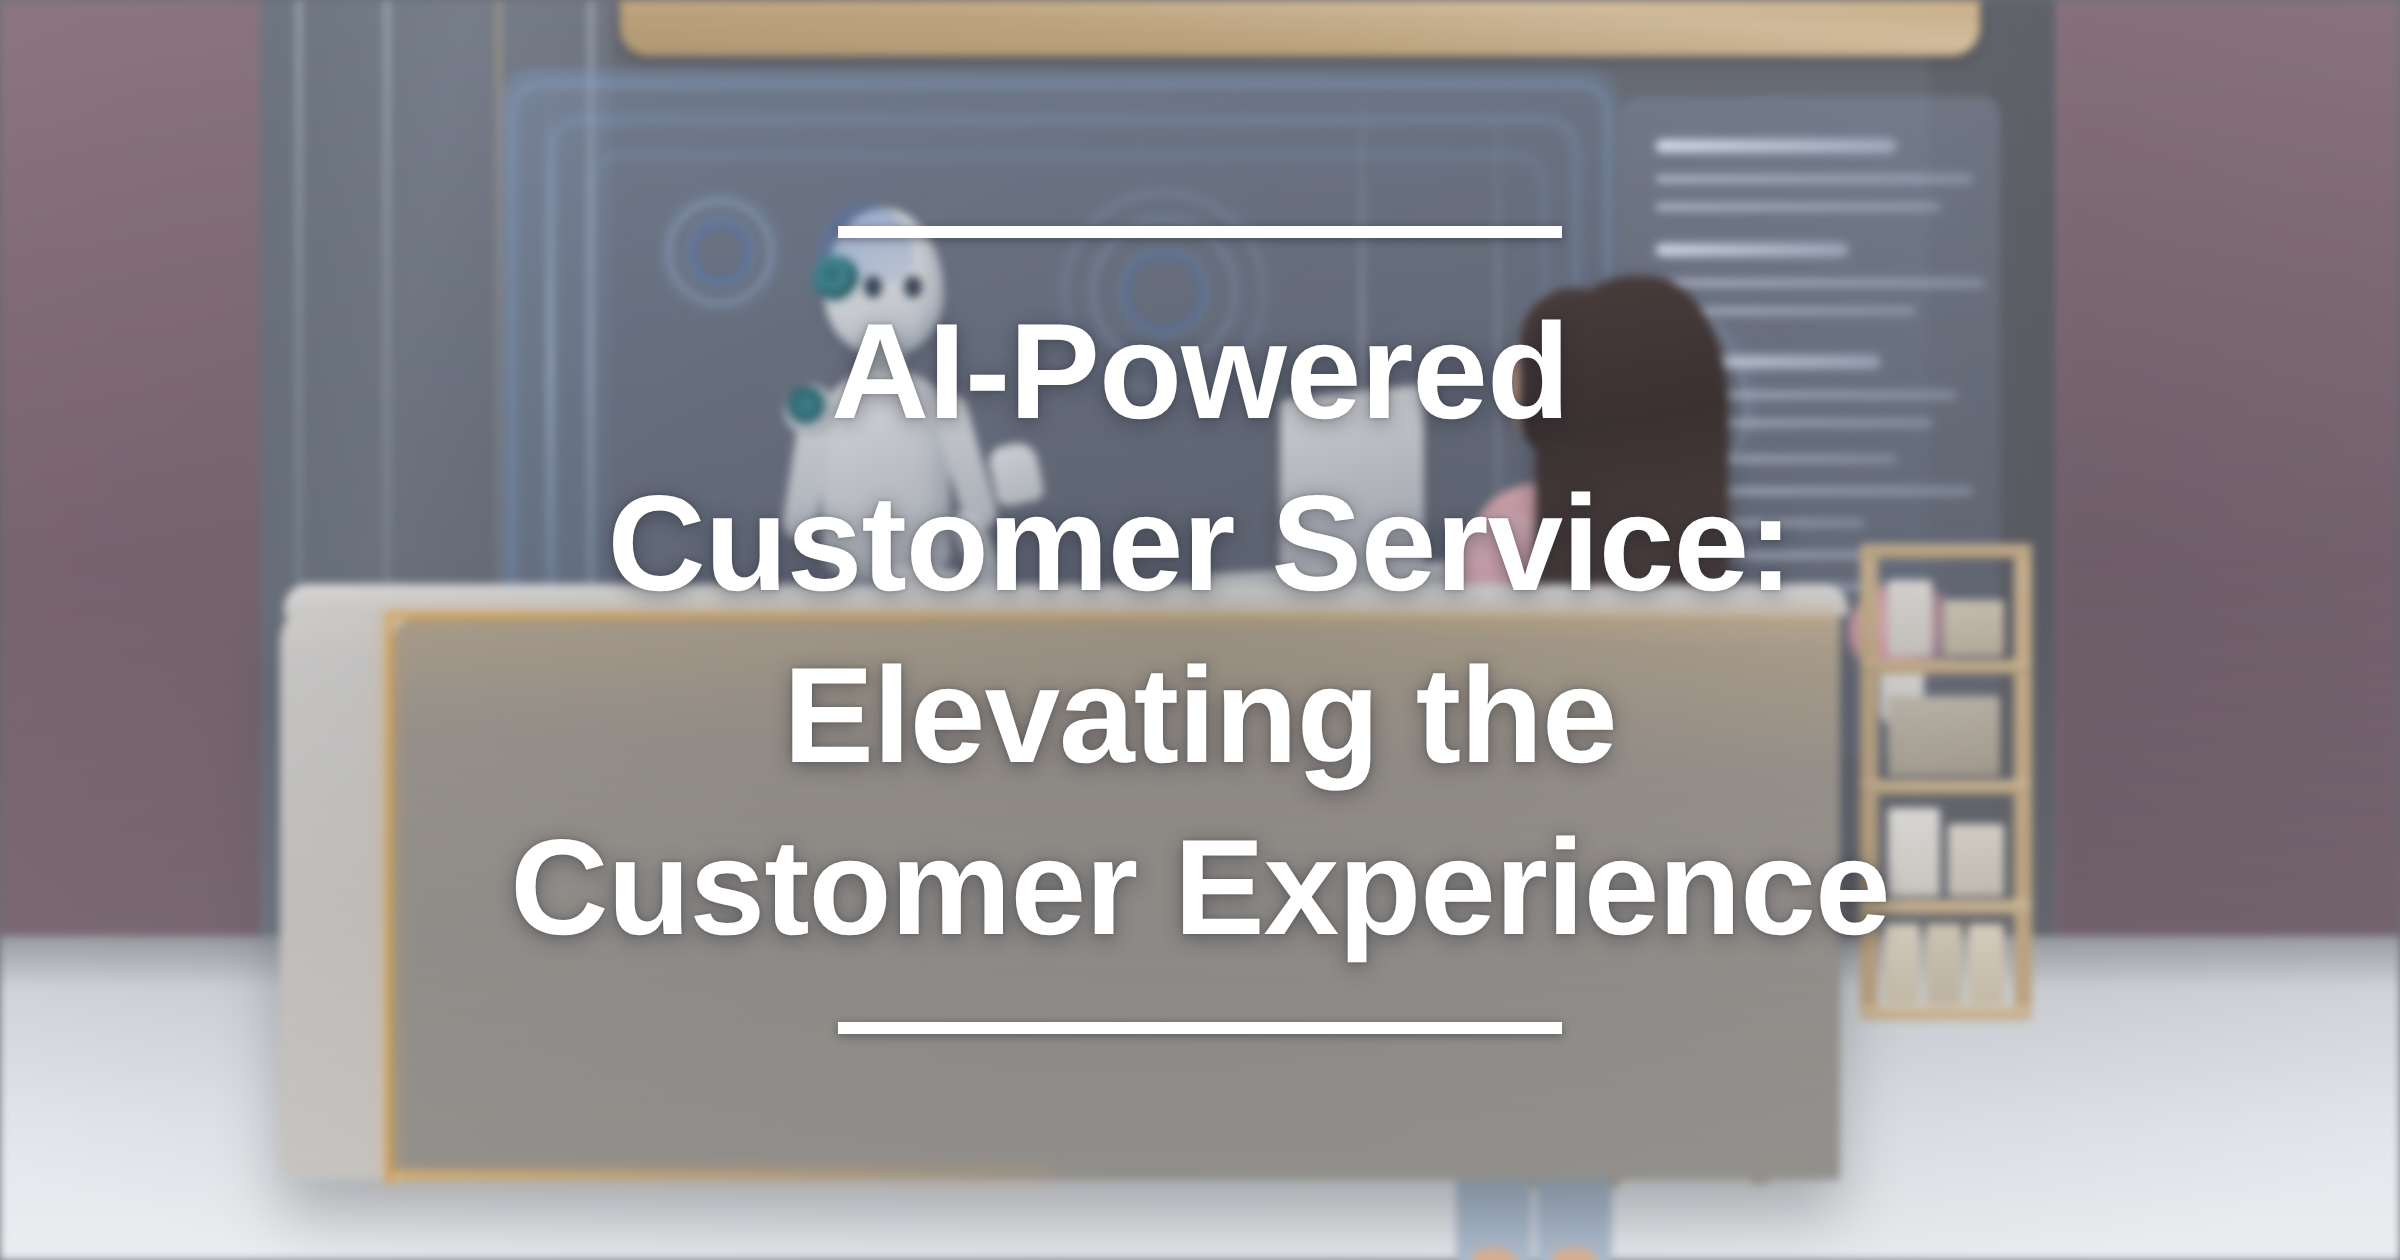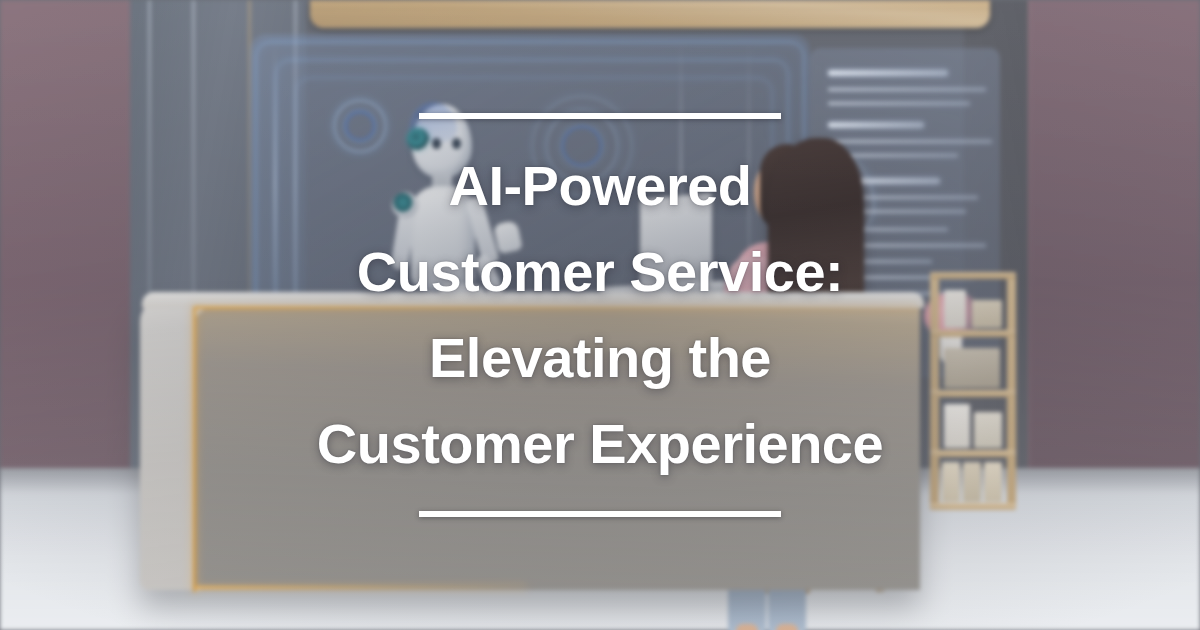--- a/index.html
+++ b/index.html
@@ -354,21 +354,21 @@
     width:362px; height:6px; background:#ffffff;
     box-shadow:0 1px 5px rgba(30,32,40,.45);
   }
   .rule.top{ margin-bottom:24px; }
   .rule.bottom{ margin-top:24px; }
   .title{
     text-align:center;
     color:#ffffff;
     font-family:"Liberation Sans", sans-serif;
     font-weight:700;
-    font-size:56px;
+    font-size:68px;
     line-height:86px;
     letter-spacing:-0.5px;
     text-shadow:0 2px 10px rgba(30,32,42,.42), 0 0 2px rgba(40,42,52,.30);
     white-space:pre-line;
   }
 </style>
 </head>
 <body>
 
 <div id="stage">

